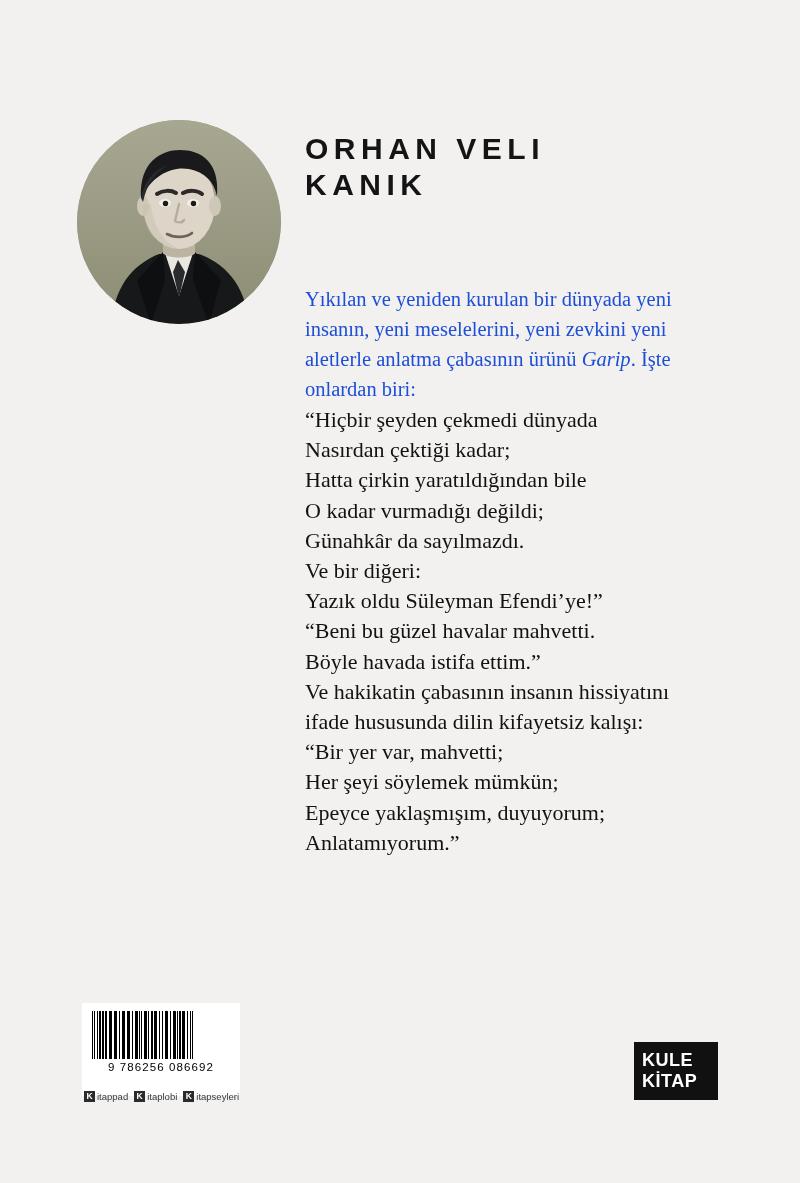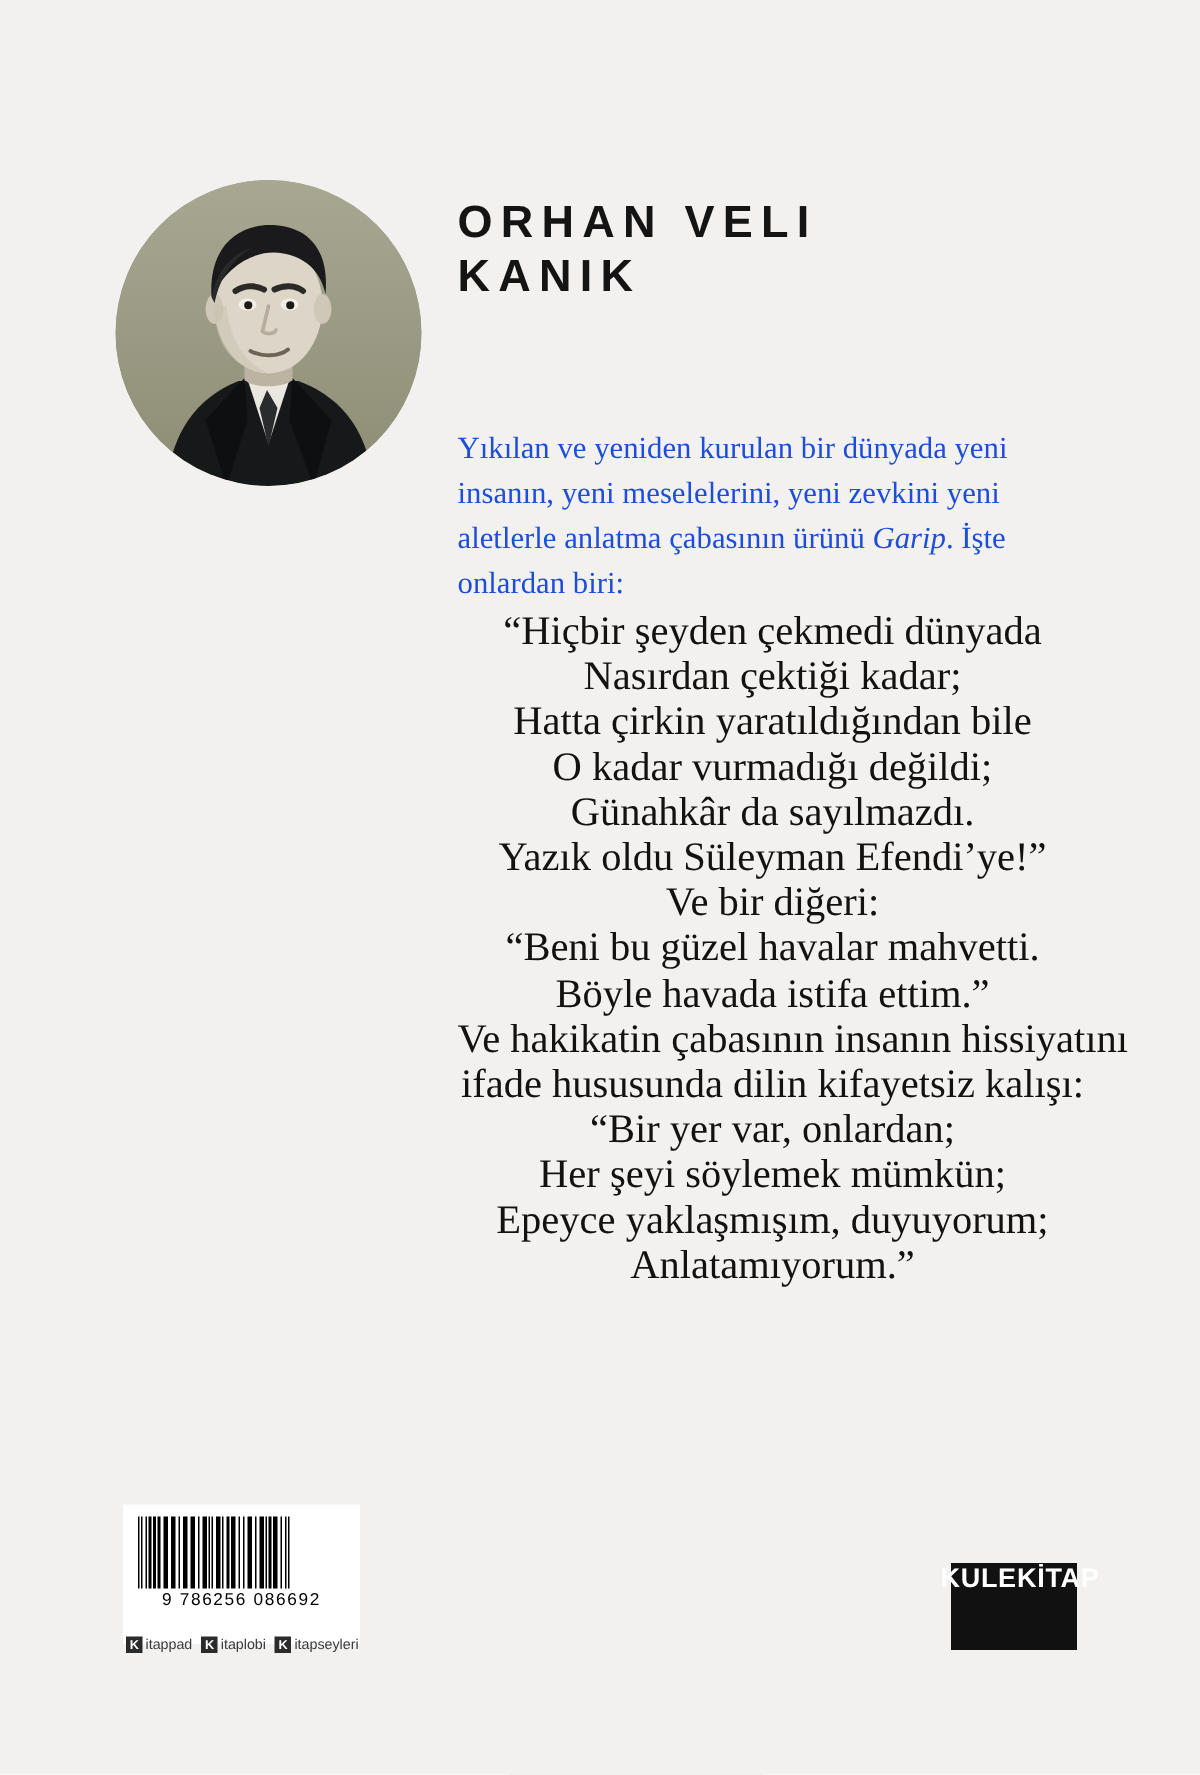--- a/index.html
+++ b/index.html
@@ -66,24 +66,23 @@
     line-height: 30px;
     color: #1d4ed8;
   }
   #blurb .ital { font-style: italic; }
 
   #poem-block {
     position: absolute;
     left: 305px;
     top: 405px;
     width: 420px;
-    font-size: 27px;
+    font-size: 22px;
     line-height: 30.2px;
     color: #14110f;
-    text-align: center;
   }
   .line { white-space: pre; }
 
   
   #barcode-box {
     position: absolute;
     left: 82px;
     top: 1003px;
     width: 158px;
     height: 93px;
@@ -151,21 +150,21 @@
     top: 1042px;
     width: 84px;
     height: 58px;
     background: #111111;
     color: #ffffff;
     font-family: "Liberation Sans", sans-serif;
     font-weight: bold;
     font-size: 18px;
     letter-spacing: 0.5px;
     display: flex;
-    flex-direction: row;
+    flex-direction: column;
     justify-content: center;
     align-items: flex-start;
     padding-left: 8px;
     box-sizing: border-box;
     line-height: 21px;
   }
 </style>
 </head>
 <body>
 
@@ -227,27 +226,27 @@
   </div>
 
   <p id="blurb"><span>Yıkılan ve yeniden kurulan bir dünyada yeni insanın, yeni meselelerini, yeni zevkini yeni aletlerle anlatma çabasının ürünü </span><span class="ital">Garip</span><span>. İşte onlardan biri:</span></p>
 
   <div id="poem-block">
     <div class="line">“Hiçbir şeyden çekmedi dünyada</div>
     <div class="line">Nasırdan çektiği kadar;</div>
     <div class="line">Hatta çirkin yaratıldığından bile</div>
     <div class="line">O kadar vurmadığı değildi;</div>
     <div class="line">Günahkâr da sayılmazdı.</div>
+    <div class="line">Ve bir diğeri:</div>
     <div class="line">Yazık oldu Süleyman Efendi’ye!”</div>
-    <div class="line">Ve bir diğeri:</div>
     <div class="line">“Beni bu güzel havalar mahvetti.</div>
     <div class="line">Böyle havada istifa ettim.”</div>
     <div class="line">Ve hakikatin çabasının insanın hissiyatını</div>
     <div class="line">ifade hususunda dilin kifayetsiz kalışı:</div>
-    <div class="line">“Bir yer var, onlardan;</div>
+    <div class="line">“Bir yer var, mahvetti;</div>
     <div class="line">Her şeyi söylemek mümkün;</div>
     <div class="line">Epeyce yaklaşmışım, duyuyorum;</div>
     <div class="line">Anlatamıyorum.”</div>
   </div>
 
   <div id="barcode-box">
     <div id="barcode-bars"><span style="width:1px;background:#000"></span><span style="width:1px;background:transparent"></span><span style="width:1px;background:#000"></span><span style="width:2px;background:transparent"></span><span style="width:1px;background:#000"></span><span style="width:1px;background:transparent"></span><span style="width:2px;background:#000"></span><span style="width:1px;background:transparent"></span><span style="width:2px;background:#000"></span><span style="width:1px;background:transparent"></span><span style="width:2px;background:#000"></span><span style="width:2px;background:transparent"></span><span style="width:3px;background:#000"></span><span style="width:2px;background:transparent"></span><span style="width:3px;background:#000"></span><span style="width:2px;background:transparent"></span><span style="width:1px;background:#000"></span><span style="width:2px;background:transparent"></span><span style="width:3px;background:#000"></span><span style="width:2px;background:transparent"></span><span style="width:3px;background:#000"></span><span style="width:2px;background:transparent"></span><span style="width:1px;background:#000"></span><span style="width:2px;background:transparent"></span><span style="width:3px;background:#000"></span><span style="width:1px;background:transparent"></span><span style="width:1px;background:#000"></span><span style="width:1px;background:transparent"></span><span style="width:1px;background:#000"></span><span style="width:2px;background:transparent"></span><span style="width:3px;background:#000"></span><span style="width:1px;background:transparent"></span><span style="width:1px;background:#000"></span><span style="width:2px;background:transparent"></span><span style="width:2px;background:#000"></span><span style="width:1px;background:transparent"></span><span style="width:3px;background:#000"></span><span style="width:2px;background:transparent"></span><span style="width:1px;background:#000"></span><span style="width:2px;background:transparent"></span><span style="width:1px;background:#000"></span><span style="width:2px;background:transparent"></span><span style="width:3px;background:#000"></span><span style="width:2px;background:transparent"></span><span style="width:1px;background:#000"></span><span style="width:2px;background:transparent"></span><span style="width:3px;background:#000"></span><span style="width:1px;background:transparent"></span><span style="width:1px;background:#000"></span><span style="width:1px;background:transparent"></span><span style="width:2px;background:#000"></span><span style="width:1px;background:transparent"></span><span style="width:3px;background:#000"></span><span style="width:2px;background:transparent"></span><span style="width:1px;background:#000"></span><span style="width:2px;background:transparent"></span><span style="width:1px;background:#000"></span><span style="width:1px;background:transparent"></span><span style="width:1px;background:#000"></span></div>
     <div id="barcode-number">9 786256 086692</div>
   </div>
 

